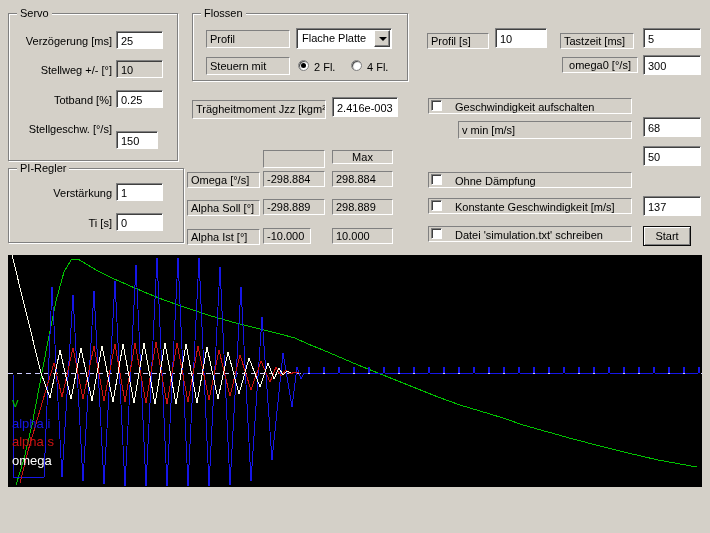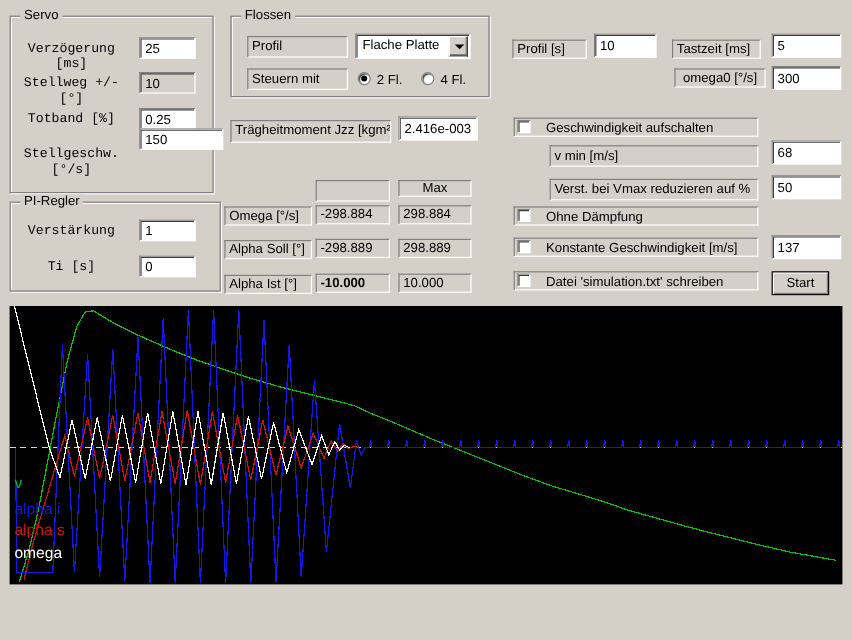--- a/index.html
+++ b/index.html
@@ -10,21 +10,21 @@
     overflow:hidden;
   }
   .groupbox {
     position:absolute; border:1px solid #808080;
     box-shadow: inset 1px 1px 0 #ffffff, 1px 1px 0 #ffffff;
   }
   .groupbox-title {
     position:absolute; top:-7px; left:8px; background:#d4d0c8; padding:0 3px;
     font-size:11px; line-height:12px;
   }
-  .rlabel { position:absolute; text-align:center; line-height:13px;font-family:Liberation Mono, monospace; }
+  .rlabel { position:absolute; text-align:right; line-height:13px; }
   .sunken {
     position:absolute; background:#d4d0c8;
     border:1px solid; border-color:#808080 #ffffff #ffffff #808080;
     padding:2px 3px 0 3px; overflow:hidden; white-space:nowrap;
   }
   .sunken.center { text-align:center; padding-left:0; padding-right:0; }
   .edit {
     position:absolute; background:#ffffff;
     border:1px solid; border-color:#808080 #ffffff #ffffff #808080;
     box-shadow: inset 1px 1px 0 #404040;
@@ -93,21 +93,21 @@
     </div>
   <div class="rlabel" style="left:7px; top:64px; width:105px;">Stellweg +/- [°]</div>
   <div class="editwrap" style="left:116px; top:60px; width:47px; height:18px;">
       <input class="edit gray" value="10" style="">
     </div>
   <div class="rlabel" style="left:7px; top:94px; width:105px;">Totband [%]</div>
   <div class="editwrap" style="left:116px; top:90px; width:47px; height:18px;">
       <input class="edit" value="0.25" style="">
     </div>
   <div class="rlabel" style="left:7px; top:123px; width:105px;">Stellgeschw. [°/s]</div>
-  <div class="editwrap" style="left:116px; top:107px; width:70px; height:18px;">
+  <div class="editwrap" style="left:116px; top:131px; width:42px; height:18px;">
       <input class="edit" value="150" style="">
     </div>
 
   <div class="groupbox" style="left:8px; top:168px; width:176px; height:75px;">
     <span class="groupbox-title">PI-Regler</span>
   </div>
   <div class="rlabel" style="left:7px; top:187px; width:105px;">Verstärkung</div>
   <div class="editwrap" style="left:116px; top:183px; width:47px; height:18px;">
       <input class="edit" value="1" style="">
     </div>
@@ -142,21 +142,21 @@
 
   <div class="sunken" style="left:187px; top:172px; width:73px; height:16px; padding-top:1px;">Omega [°/s]</div>
   <div class="sunken" style="left:263px; top:171px; width:62px; height:16px; padding-top:1px;">-298.884</div>
   <div class="sunken" style="left:332px; top:171px; width:61px; height:16px; padding-top:1px;">298.884</div>
 
   <div class="sunken" style="left:187px; top:200px; width:73px; height:16px; padding-top:1px;">Alpha Soll [°]</div>
   <div class="sunken" style="left:263px; top:199px; width:62px; height:16px; padding-top:1px;">-298.889</div>
   <div class="sunken" style="left:332px; top:199px; width:61px; height:16px; padding-top:1px;">298.889</div>
 
   <div class="sunken" style="left:187px; top:229px; width:73px; height:16px; padding-top:1px;">Alpha Ist [°]</div>
-  <div class="sunken" style="left:263px; top:228px; width:62px; height:16px; padding-top:1px;font-weight:bold;">-10.000</div>
+  <div class="sunken" style="left:263px; top:228px; width:48px; height:16px; padding-top:1px;">-10.000</div>
   <div class="sunken" style="left:332px; top:228px; width:61px; height:16px; padding-top:1px;">10.000</div>
 
   <div class="sunken" style="left:427px; top:33px; width:62px; height:16px; padding-top:1px;">Profil [s]</div>
   <div class="editwrap" style="left:495px; top:28px; width:52px; height:20px;">
       <input class="edit" value="10" style="">
     </div>
   <div class="sunken" style="left:560px; top:33px; width:74px; height:16px; padding-top:1px;">Tastzeit [ms]</div>
   <div class="editwrap" style="left:643px; top:28px; width:58px; height:20px;">
       <input class="edit" value="5" style="">
     </div>
@@ -167,21 +167,20 @@
 
   <div class="etchedrow" style="left:428px; top:98px; width:204px; height:16px;"></div>
   <span class="checkbox" style="left:431px; top:100px;"></span>
   <span class="cb-label" style="left:455px; top:101px;">Geschwindigkeit aufschalten</span>
 
   <div class="sunken" style="left:458px; top:121px; width:174px; height:18px;">v min [m/s]</div>
   <div class="editwrap" style="left:643px; top:117px; width:58px; height:20px;">
       <input class="edit" value="68" style="">
     </div>
 
-  <div class="sunken" style="left:458px; top:149px; width:174px; height:18px;">Verst. bei Vmax reduzieren auf %</div>
   <div class="editwrap" style="left:643px; top:146px; width:58px; height:20px;">
       <input class="edit" value="50" style="">
     </div>
 
   <div class="etchedrow" style="left:428px; top:172px; width:204px; height:16px;"></div>
   <span class="checkbox" style="left:431px; top:174px;"></span>
   <span class="cb-label" style="left:455px; top:175px;">Ohne Dämpfung</span>
 
   <div class="etchedrow" style="left:428px; top:198px; width:204px; height:16px;"></div>
   <span class="checkbox" style="left:431px; top:200px;"></span>

